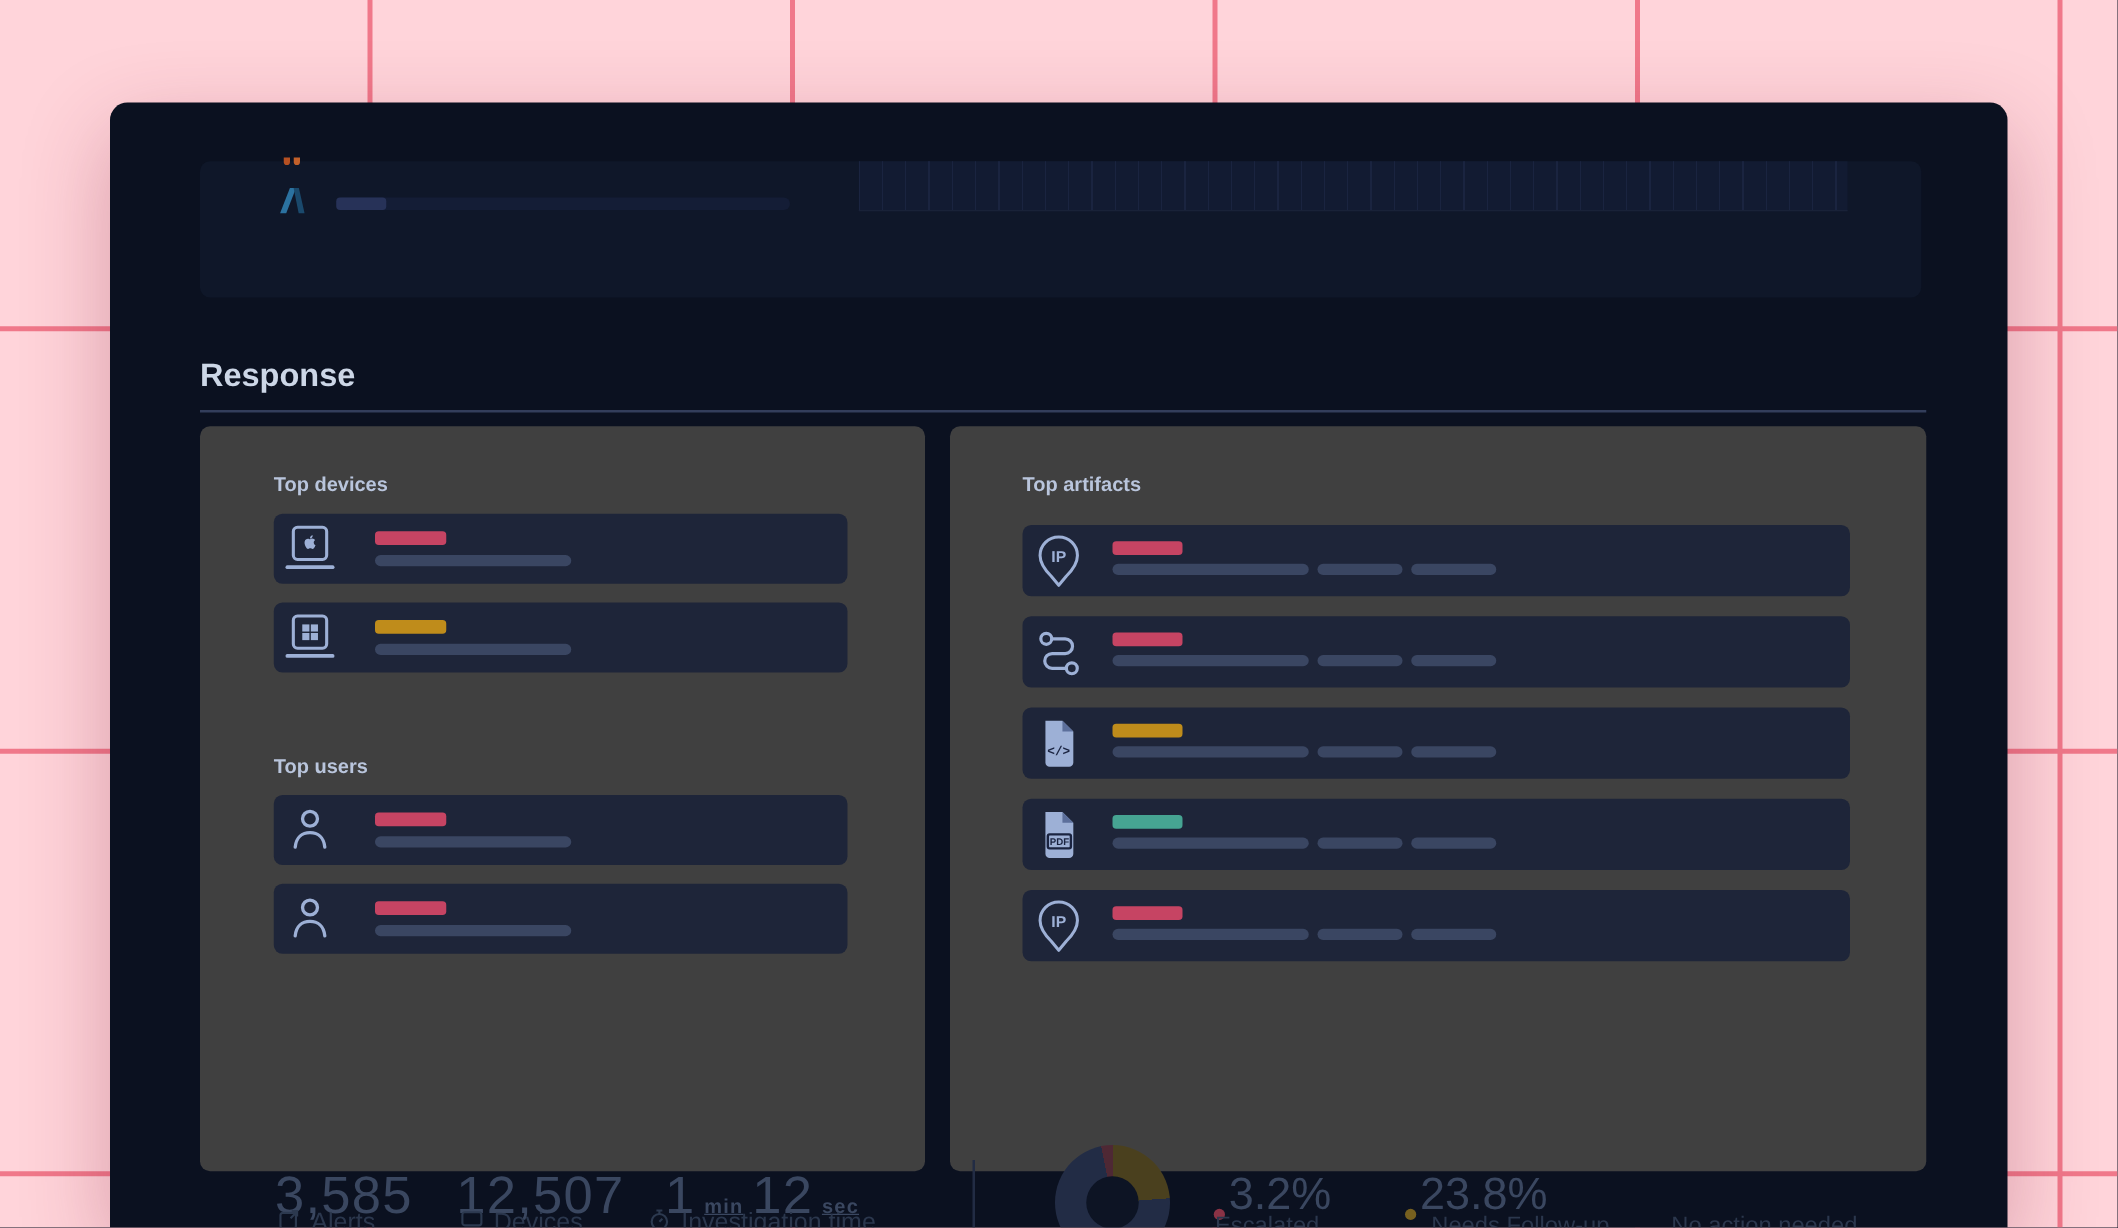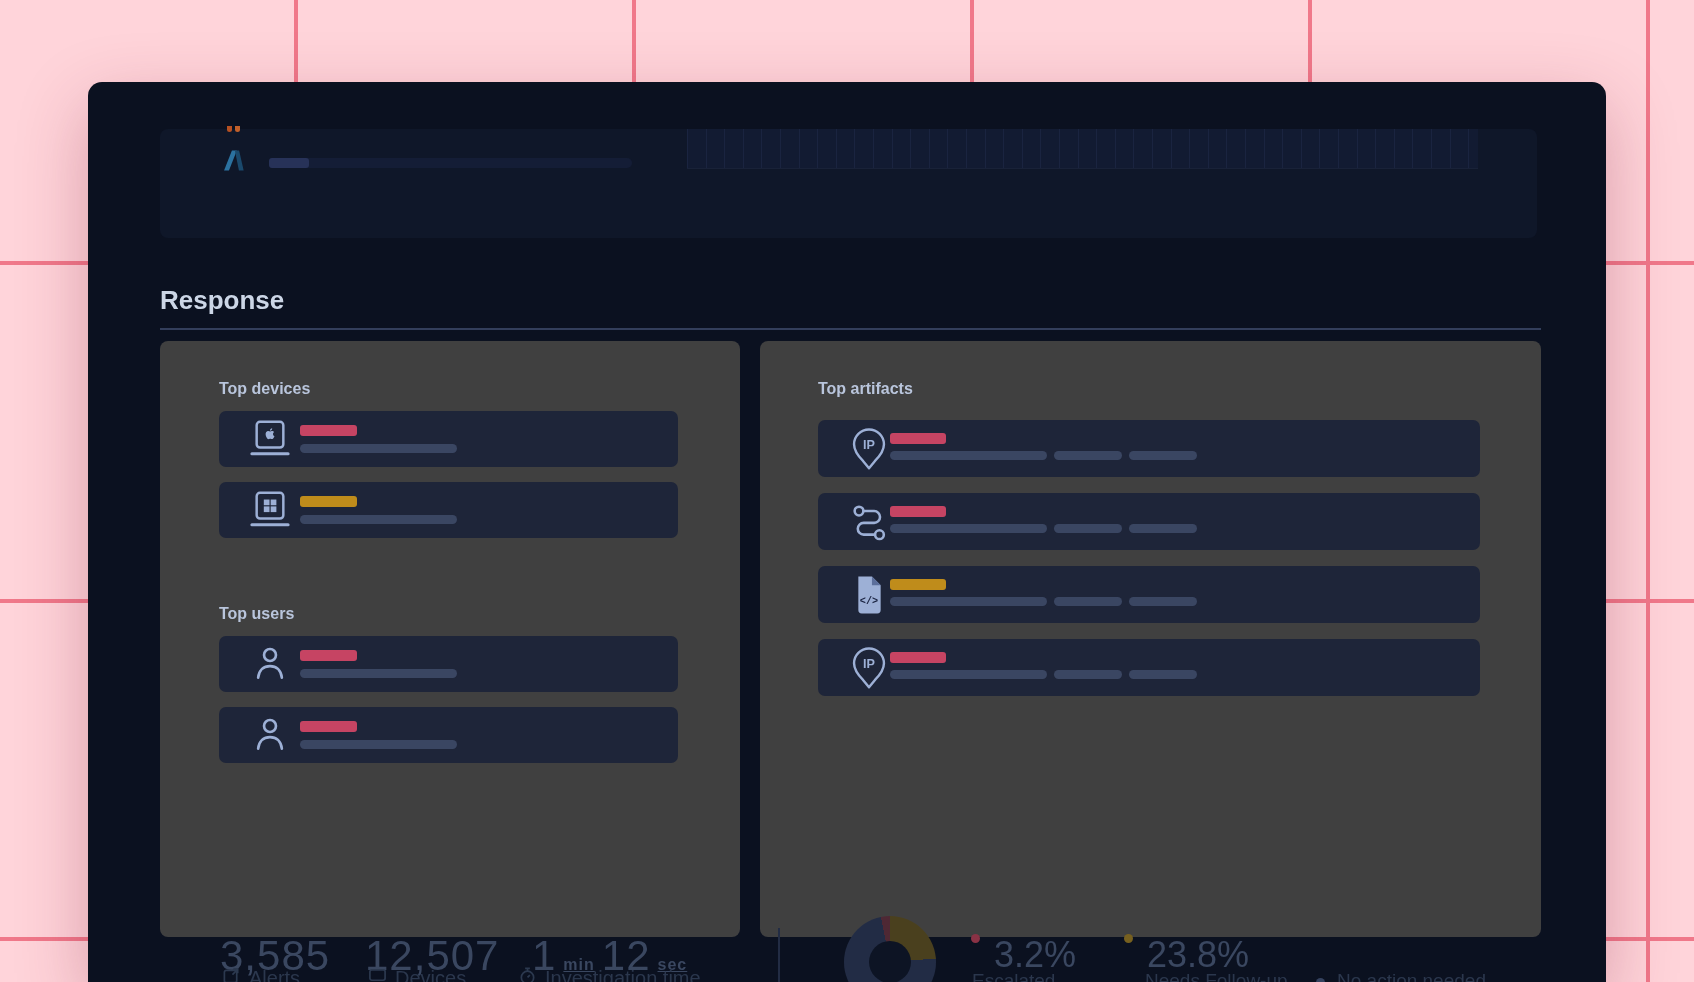--- a/index.html
+++ b/index.html
@@ -54,42 +54,42 @@
   .section-title { position:absolute; left:72px; top:203px; font-size:26px; font-weight:700; color:#ccd6e6; }
   .section-divider { position:absolute; left:72px; top:246px; width:1381px; height:2px; background:#333e5b; }
 
   .panel { position:absolute; top:259px; height:596px; background:#404040; border-radius:8px; }
   .panel-left  { left:72px;  width:580px; }
   .panel-right { left:672px; width:781px; }
   .panel-title { position:absolute; font-size:16px; font-weight:700; color:#b9c5dc; }
 
   .list { position:absolute; }
   .entity-row { position:relative; height:56px; margin-bottom:15px; border-radius:7px; background:#1e2539; }
-  .row-icon { position:absolute; left:26px; top:50%; transform:translateY(-50%); width:50px; display:flex; justify-content:center; align-items:center;text-align:right; }
+  .row-icon { position:absolute; left:4px; top:50%; transform:translateY(-50%); width:50px; display:flex; justify-content:center; align-items:center;text-align:right; }
   .pill { position:absolute; left:81px; top:14px; width:57px; height:11px; border-radius:3px; background:#c64463; }
   .bar  { position:absolute; background:#3a4662; border-radius:4.5px; height:9px; }
   .entity-row .bar-long { left:81px; top:33px; width:157px; }
 
   .artifact-row { height:57px; margin-bottom:16px; }
   .artifact-row .pill { left:72px; top:13px; width:56px; }
   .artifact-row .bar-long { left:72px; top:31px; width:157px; }
   .artifact-row .bar-s1 { left:236px; top:31px; width:68px; }
   .artifact-row .bar-s2 { left:311px; top:31px; width:68px; }
 
   
   .big-num { position:absolute; top:850px; font-size:42px; font-weight:500; color:#3a4760; letter-spacing:1px; }
   .num-unit { font-size:16px; font-weight:600;text-decoration:underline; }
   .inv-time { display:flex; align-items:baseline; gap:7px; }
   .stat-label { position:absolute; top:884px; display:flex; align-items:center; gap:8px; font-size:20px; color:#2b374d; }
   .v-divider { position:absolute; left:690px; top:846px; width:2px; height:140px; background:#222c44; }
 
   .donut { position:absolute; left:756px; top:834px; width:92px; height:92px; border-radius:50%; }
   .donut::after { content:""; position:absolute; inset:25px; border-radius:50%; background:#0d1424; }
 
-  .bd { position:absolute; top:852px; display:flex; align-items:flex-start; gap:14px; }
+  .bd { position:absolute; top:852px; display:flex; align-items:flex-end; gap:3px; }
   .bd-dot { width:9px; height:9px; border-radius:50%; display:block; }
   .bd-pct { font-size:36px; font-weight:500; color:#3a4760; }
   .bd-label { position:absolute; top:888px; font-size:19px; color:#2b374d; }
   .bd1 { left:883px; } .bd2 { left:1036px; } .bd3 { left:1228px;margin-top:44px; }
   .bdl1 { left:884px; } .bdl2 { left:1057px; } .bdl3 { left:1249px; }
 </style>
 </head>
 <body>
 
 <div class="grid-v" style="left:294px"></div>
@@ -217,20 +217,34 @@
               <text x="16.5" y="30.5" text-anchor="middle" font-size="10.5" font-weight="700" fill="#1a2340" font-family="Liberation Mono, monospace">&lt;/&gt;</text>
             </svg>
           </span>
     <span class="pill" style="background: rgb(191, 140, 27);"></span>
     <span class="bar bar-long"></span>
     <span class="bar bar-s1"></span>
     <span class="bar bar-s2"></span>
   </div>
         <div class="entity-row artifact-row">
     <span class="row-icon">
+            <svg viewBox="0 0 34 42" width="33" height="41">
+              <path d="M5.5 2h14l9 9v25.5a3.5 3.5 0 0 1-3.5 3.5H9a3.5 3.5 0 0 1-3.5-3.5z" fill="#9db0d6"></path>
+              <path d="M19.5 2v9h9z" fill="#5c6f9b"></path>
+              <rect x="7.5" y="20.5" width="19" height="11.5" rx="1.5" fill="none" stroke="#1a2340" stroke-width="2"></rect>
+              <text x="17" y="29.5" text-anchor="middle" font-size="8" font-weight="800" fill="#1a2340" font-family="Liberation Sans, sans-serif">PDF</text>
+            </svg>
+          </span>
+    <span class="pill" style="background: rgb(70, 164, 146);"></span>
+    <span class="bar bar-long"></span>
+    <span class="bar bar-s1"></span>
+    <span class="bar bar-s2"></span>
+  </div>
+        <div class="entity-row artifact-row">
+    <span class="row-icon">
             <svg viewBox="0 0 38 46" width="36" height="43" fill="none">
               <path d="M19 2.2C10 2.2 3 9.3 3 18c0 6.7 4.2 12.4 9.6 17.8L19 43.6l6.4-7.8C30.8 30.4 35 24.7 35 18 35 9.3 28 2.2 19 2.2z" stroke="#9db0d6" stroke-width="2.6" stroke-linejoin="round"></path>
               <text x="19" y="23.5" text-anchor="middle" font-size="13.5" font-weight="700" fill="#9db0d6" font-family="Liberation Sans, sans-serif">IP</text>
             </svg>
           </span>
     <span class="pill" style="background: rgb(198, 68, 99);"></span>
     <span class="bar bar-long"></span>
     <span class="bar bar-s1"></span>
     <span class="bar bar-s2"></span>
   </div>

